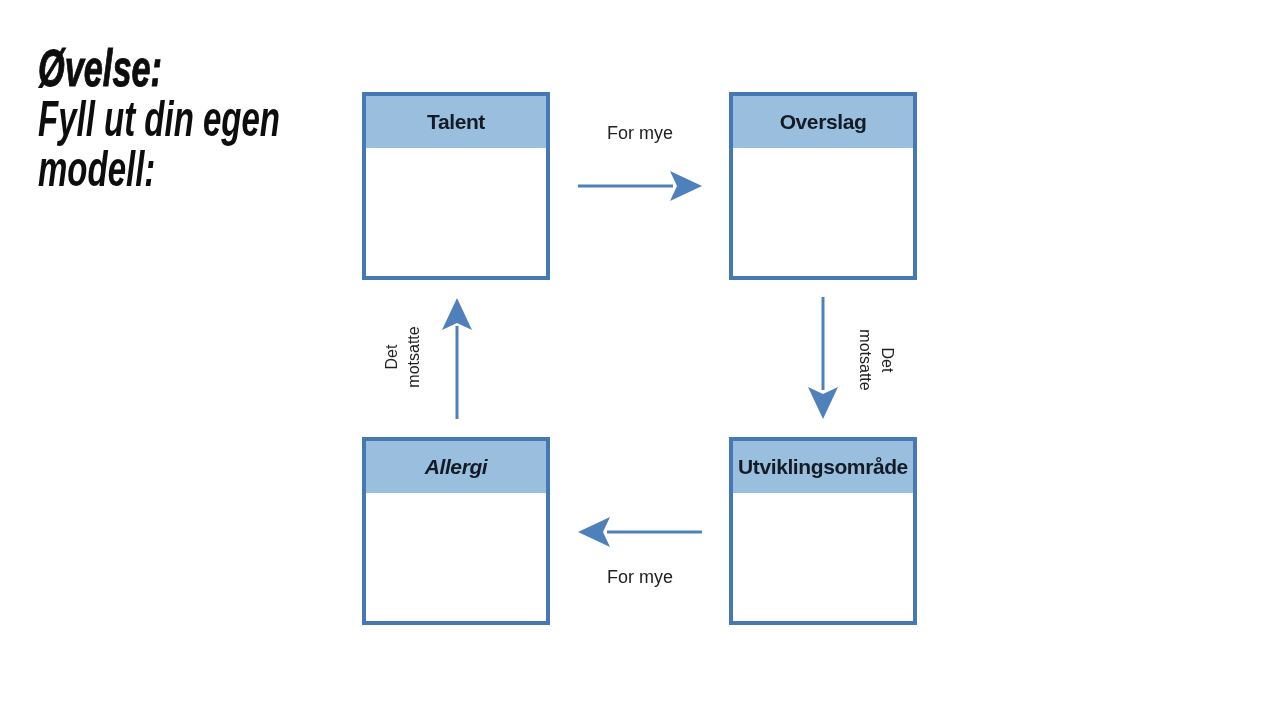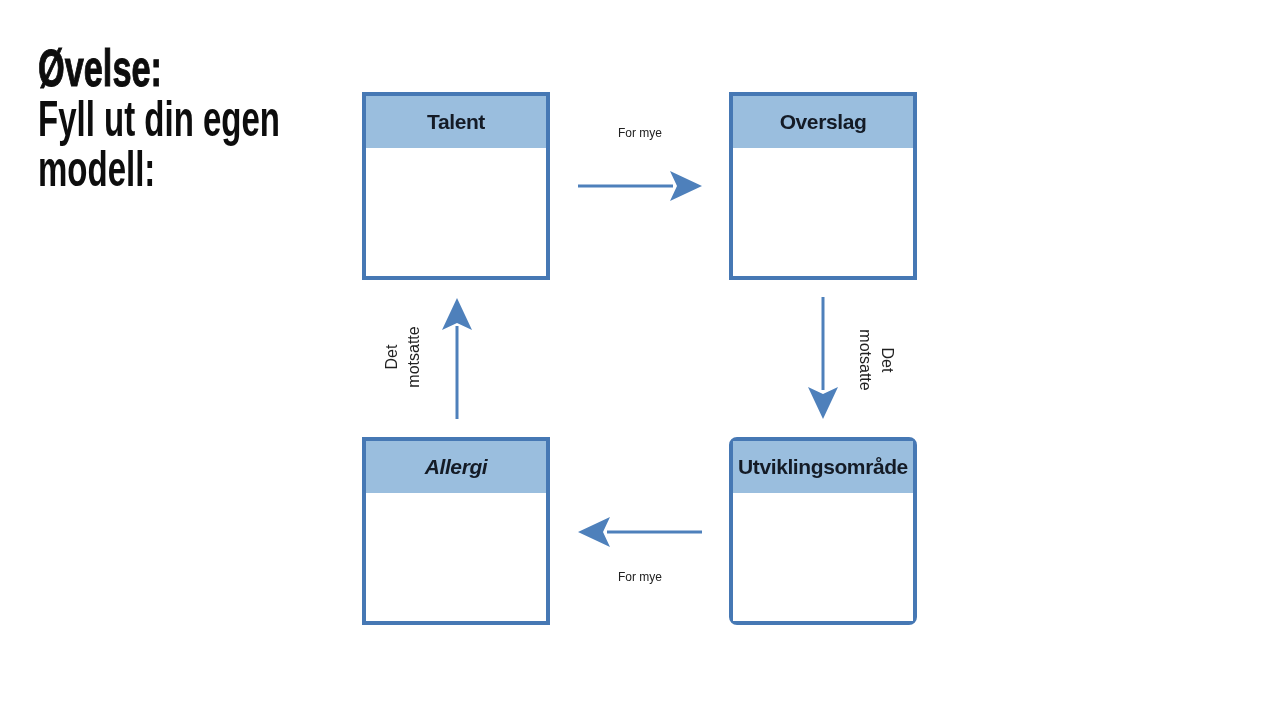--- a/index.html
+++ b/index.html
@@ -4,21 +4,21 @@
 <style>
   * { margin:0; padding:0; box-sizing:border-box; }
   html,body { width:1280px; height:720px; }
   body { font-family:"Liberation Sans", sans-serif; background:#ffffff; overflow:hidden; }
 
   .slide {
     position:relative; width:1280px; height:720px; background:#ffffff;
   }
 
   
-  .title-block { position:absolute; left:38px; top:42px; color:#0d0d0d; }
+  .title-block { position:absolute; left:38px; top:42px; color:#0d0d0d;font-style:italic; }
   .title-line {
     font-weight:700; font-size:50px; line-height:50px;
     transform:scaleX(0.66); transform-origin:0 0; white-space:nowrap;
   }
   .title-line.first { font-size:52px; line-height:52px; -webkit-text-stroke:1px #0d0d0d; }
 
   
   .model-box {
     position:absolute; width:188px; height:188px;
     border:4px solid #4678b4; background:#ffffff;
@@ -27,30 +27,30 @@
     height:52px; background:#9abede;
     display:flex; align-items:center; justify-content:center;
     font-weight:700; font-size:21px; letter-spacing:-0.4px; color:#141b26;
     white-space:nowrap; overflow:hidden;
   }
   .box-body { height:128px; background:#ffffff; }
 
   .pos-talent   { left:362px; top:92px; }
   .pos-overslag { left:729px; top:92px; }
   .pos-allergi  { left:362px; top:437px;font-style:italic; }
-  .pos-utvikl   { left:729px; top:437px;border-radius:8px; }
+  .pos-utvikl   { left:729px; top:437px; }
 
   
   .arrow { position:absolute; overflow:visible; }
   .arrow line { stroke:#4e80bb; stroke-width:3; }
   .arrow polygon { fill:#4e80bb; stroke:none; }
 
   
   .arrow-label {
-    position:absolute; color:#212121; font-size:12px; line-height:22px;
+    position:absolute; color:#212121; font-size:18px; line-height:22px;
     text-align:center;
   }
   .label-h { left:577px; width:126px; }
   .label-top { top:122px; }
   .label-bottom { top:566px; }
   .label-v { width:90px; height:48px; font-size:16px; }
   .label-left  { left:360px; top:333px; transform:rotate(-90deg); }
   .label-right { left:829px; top:336px; transform:rotate(90deg); }
 </style>
 </head>

